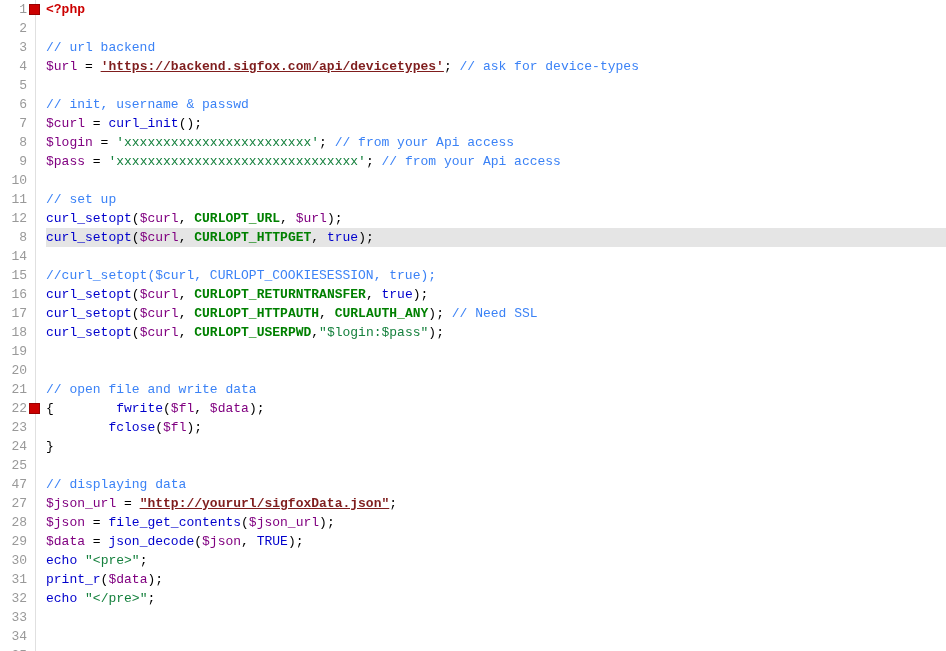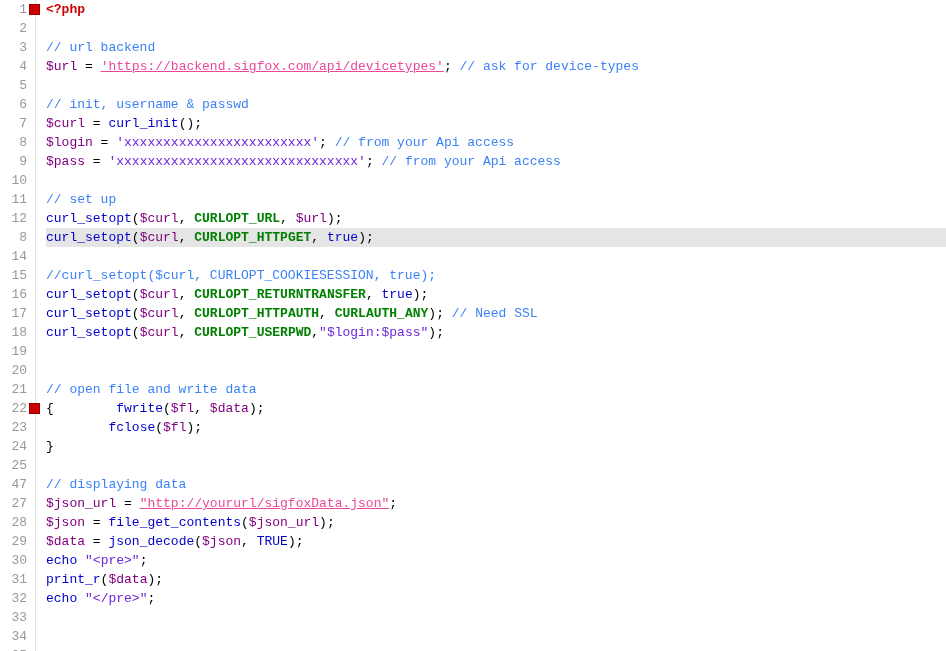--- a/index.html
+++ b/index.html
@@ -42,22 +42,22 @@
       font-size: 13px;
       position: relative;
     }
     .code-line.highlighted {
       background: #e5e5e5;
     }
     
     .php-tag { color: #cc0000; font-weight: bold; }
     .comment { color: #3b82f6; }
     .variable { color: #800080; }
-    .string { color: #6d28d9; }
-    .string-link { color: #ec4899; text-decoration: underline; }
+    .string { color: #15803d; }
+    .string-link { color: #7f1d1d; text-decoration: underline; font-weight: bold; }
     .function { color: #0000cc; }
     .keyword { color: #0000cc; }
     .constant { color: #008000; font-weight: bold; }
     .plain { color: #000000; }
   </style>
 </head>
 <body>
 
 <div class="code-container">
   <div class="line-numbers" id="line-numbers">

